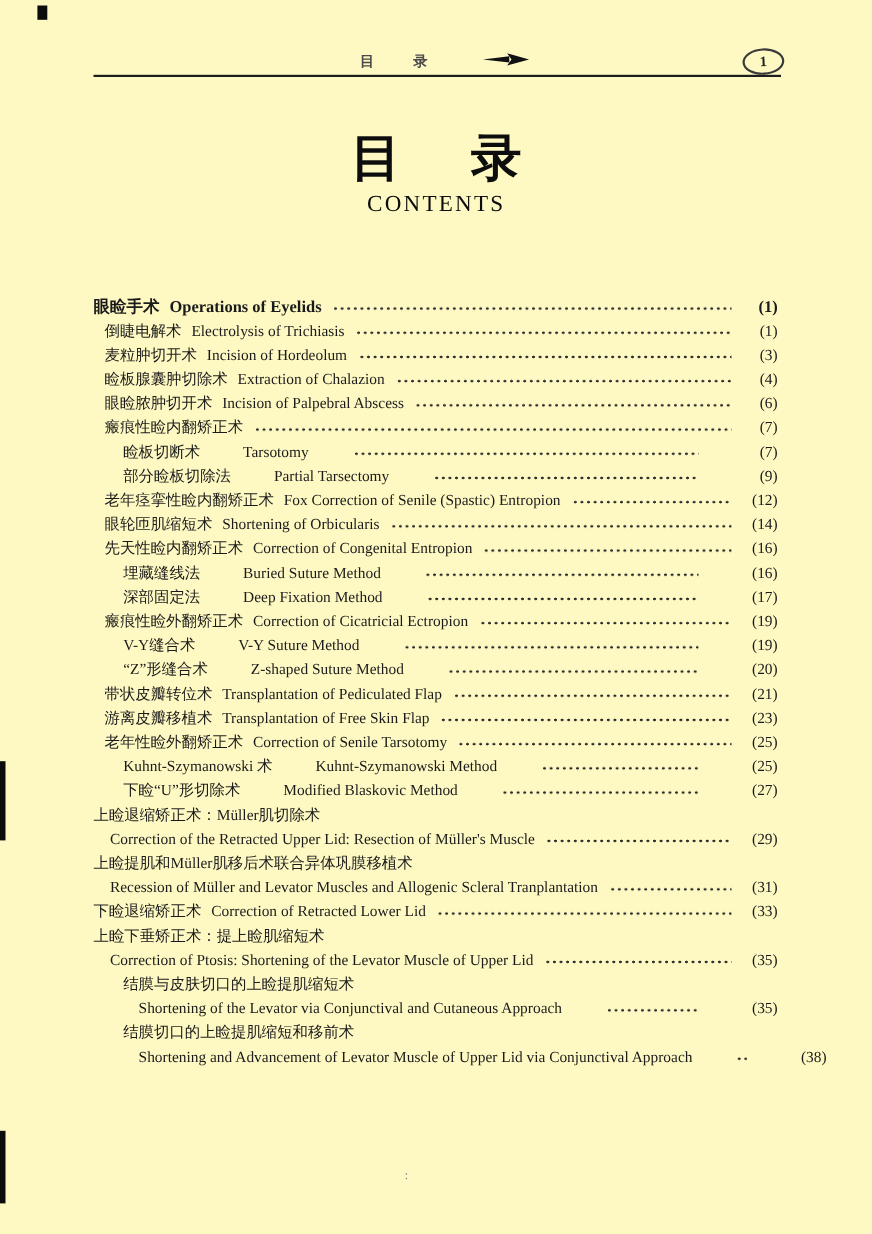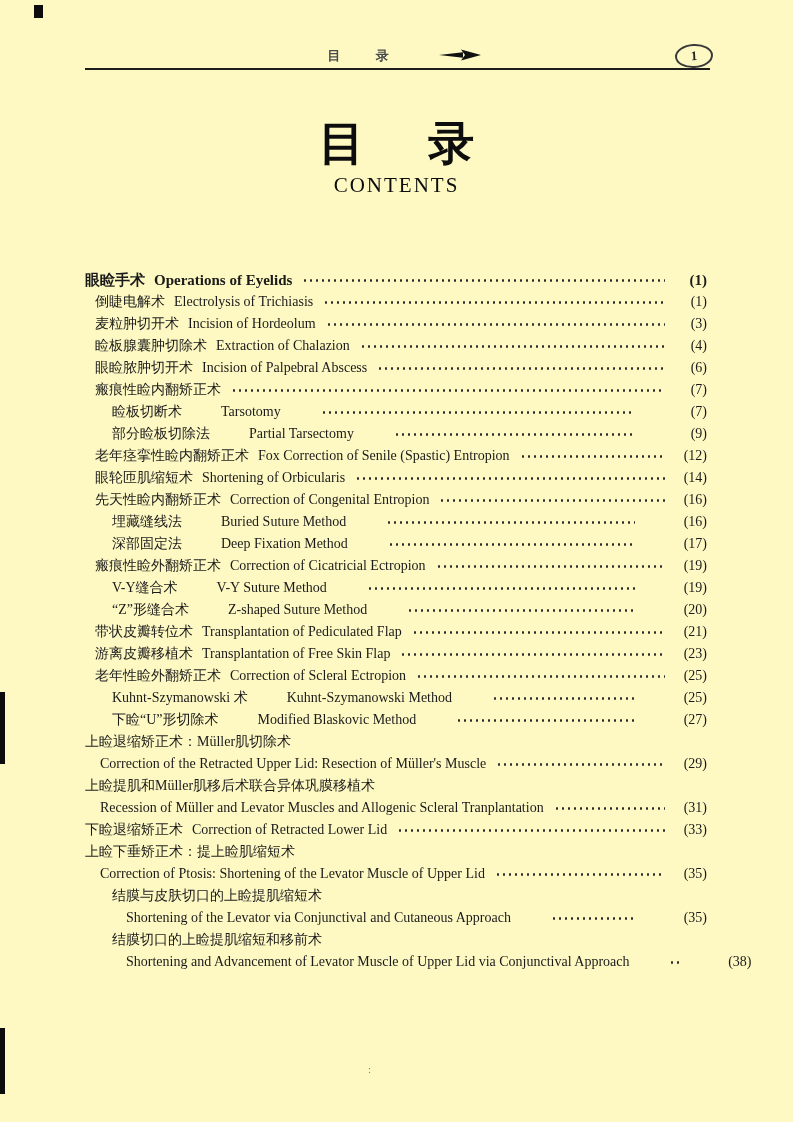--- a/index.html
+++ b/index.html
@@ -205,21 +205,21 @@
         <span class="pagenum">(21)</span>
       </div>
       <div class="toc-row lvl1">
         <span class="entry-cn">游离皮瓣移植术</span>
         <span class="entry-en">Transplantation of Free Skin Flap</span>
         <span class="leader"></span>
         <span class="pagenum">(23)</span>
       </div>
       <div class="toc-row lvl1">
         <span class="entry-cn">老年性睑外翻矫正术</span>
-        <span class="entry-en">Correction of Scleral Ectropion</span>
+        <span class="entry-en">Correction of Senile Tarsotomy</span>
         <span class="leader"></span>
         <span class="pagenum">(25)</span>
       </div>
       <div class="toc-row lvl2">
         <span class="entry-cn">Kuhnt-Szymanowski 术</span>
         <span class="entry-en">Kuhnt-Szymanowski Method</span>
         <span class="leader"></span>
         <span class="pagenum">(25)</span>
       </div>
       <div class="toc-row lvl2">

